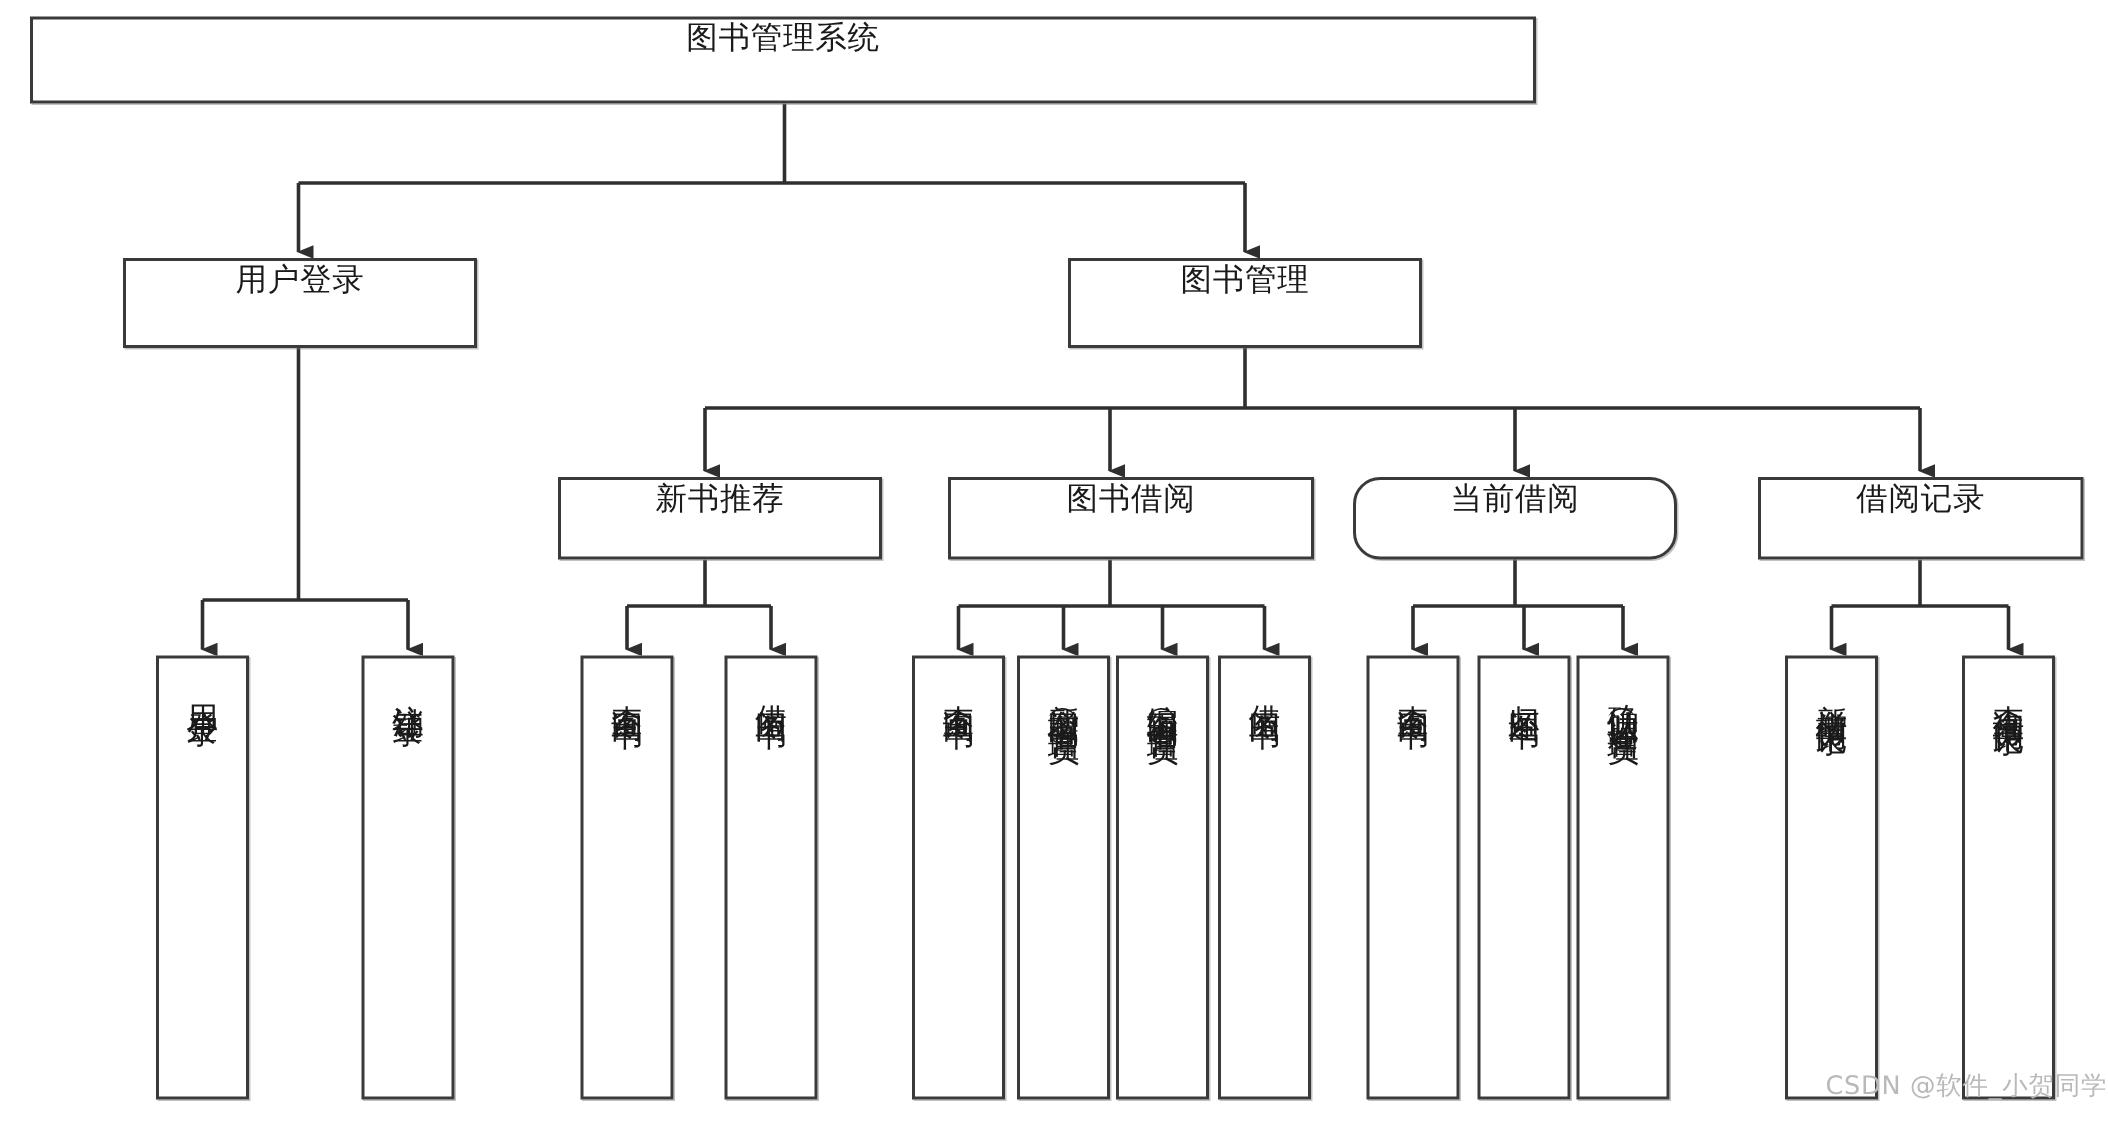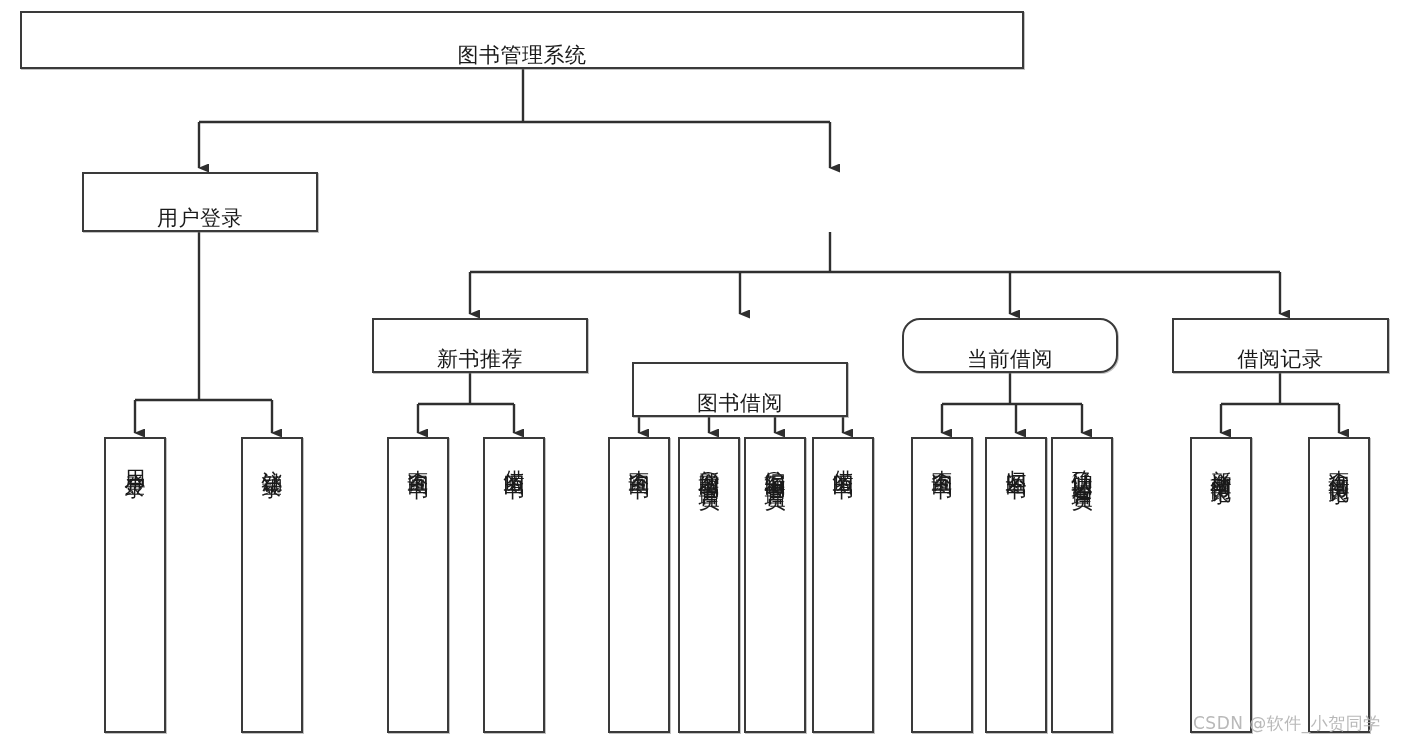--- a/index.html
+++ b/index.html
@@ -25,21 +25,21 @@
     left: 0;
     width: 1405px;
     height: 747px;
   }
   .node-box {
     position: absolute;
     box-sizing: border-box;
     border: 2px solid #3a3a3a;
     background: #ffffff;
     display: flex;
-    align-items: flex-end;
+    align-items: flex-start;
     justify-content: center;
     box-shadow: 1px 1px 0 0 rgba(120,120,120,0.45);
   }
   .node-label {
     color: #1a1a1a;
     font-size: 21px;
     line-height: 1.15;
     letter-spacing: 0.5px;
     white-space: nowrap;
     text-align: center;
@@ -56,20 +56,21 @@
     letter-spacing: 3px;
     font-size: 21px;
   }
   .watermark {
     position: absolute;
     color: #b9b9b9;
     font-size: 17px;
     white-space: nowrap;
     letter-spacing: 0.5px;
     pointer-events: none;
+    padding-left: 24px;
   }
 </style>
 </head>
 <body>
 
 <div id="diagram-root">
 
   <svg class="diagram-canvas" viewBox="0 0 1405 747">
     <defs>
       <marker id="arrowhead" markerWidth="9" markerHeight="11" refX="4.5" refY="10" orient="auto" markerUnits="userSpaceOnUse">
@@ -120,25 +121,28 @@
     </g>
   </svg>
 
   <div class="node-box" style="left:20px; top:11px; width:1004px; height:58px;">
     <span class="node-label">图书管理系统</span>
   </div>
 
   <div class="node-box" style="left:82px; top:172px; width:236px; height:60px;">
     <span class="node-label">用户登录</span>
   </div>
+  <div class="node-box" style="left:712px; top:172px; width:236px; height:60px;">
+    <span class="node-label">图书管理</span>
+  </div>
 
   <div class="node-box" style="left:362px; top:318px; width:216px; height:55px;margin-left:10px;">
     <span class="node-label">新书推荐</span>
   </div>
-  <div class="node-box" style="left:632px; top:318px; width:216px; height:55px;margin-top:44px;">
+  <div class="node-box" style="left:632px; top:318px; width:244px; height:55px;">
     <span class="node-label">图书借阅</span>
   </div>
   <div class="node-box" style="left:902px; top:318px; width:216px; height:55px;border-radius:18px;">
     <span class="node-label">当前借阅</span>
   </div>
   <div class="node-box" style="left:1172px; top:318px; width:217px; height:55px;">
     <span class="node-label">借阅记录</span>
   </div>
 
   <div class="node-box vertical" style="left:104px; top:437px; width:62px; height:296px;">

